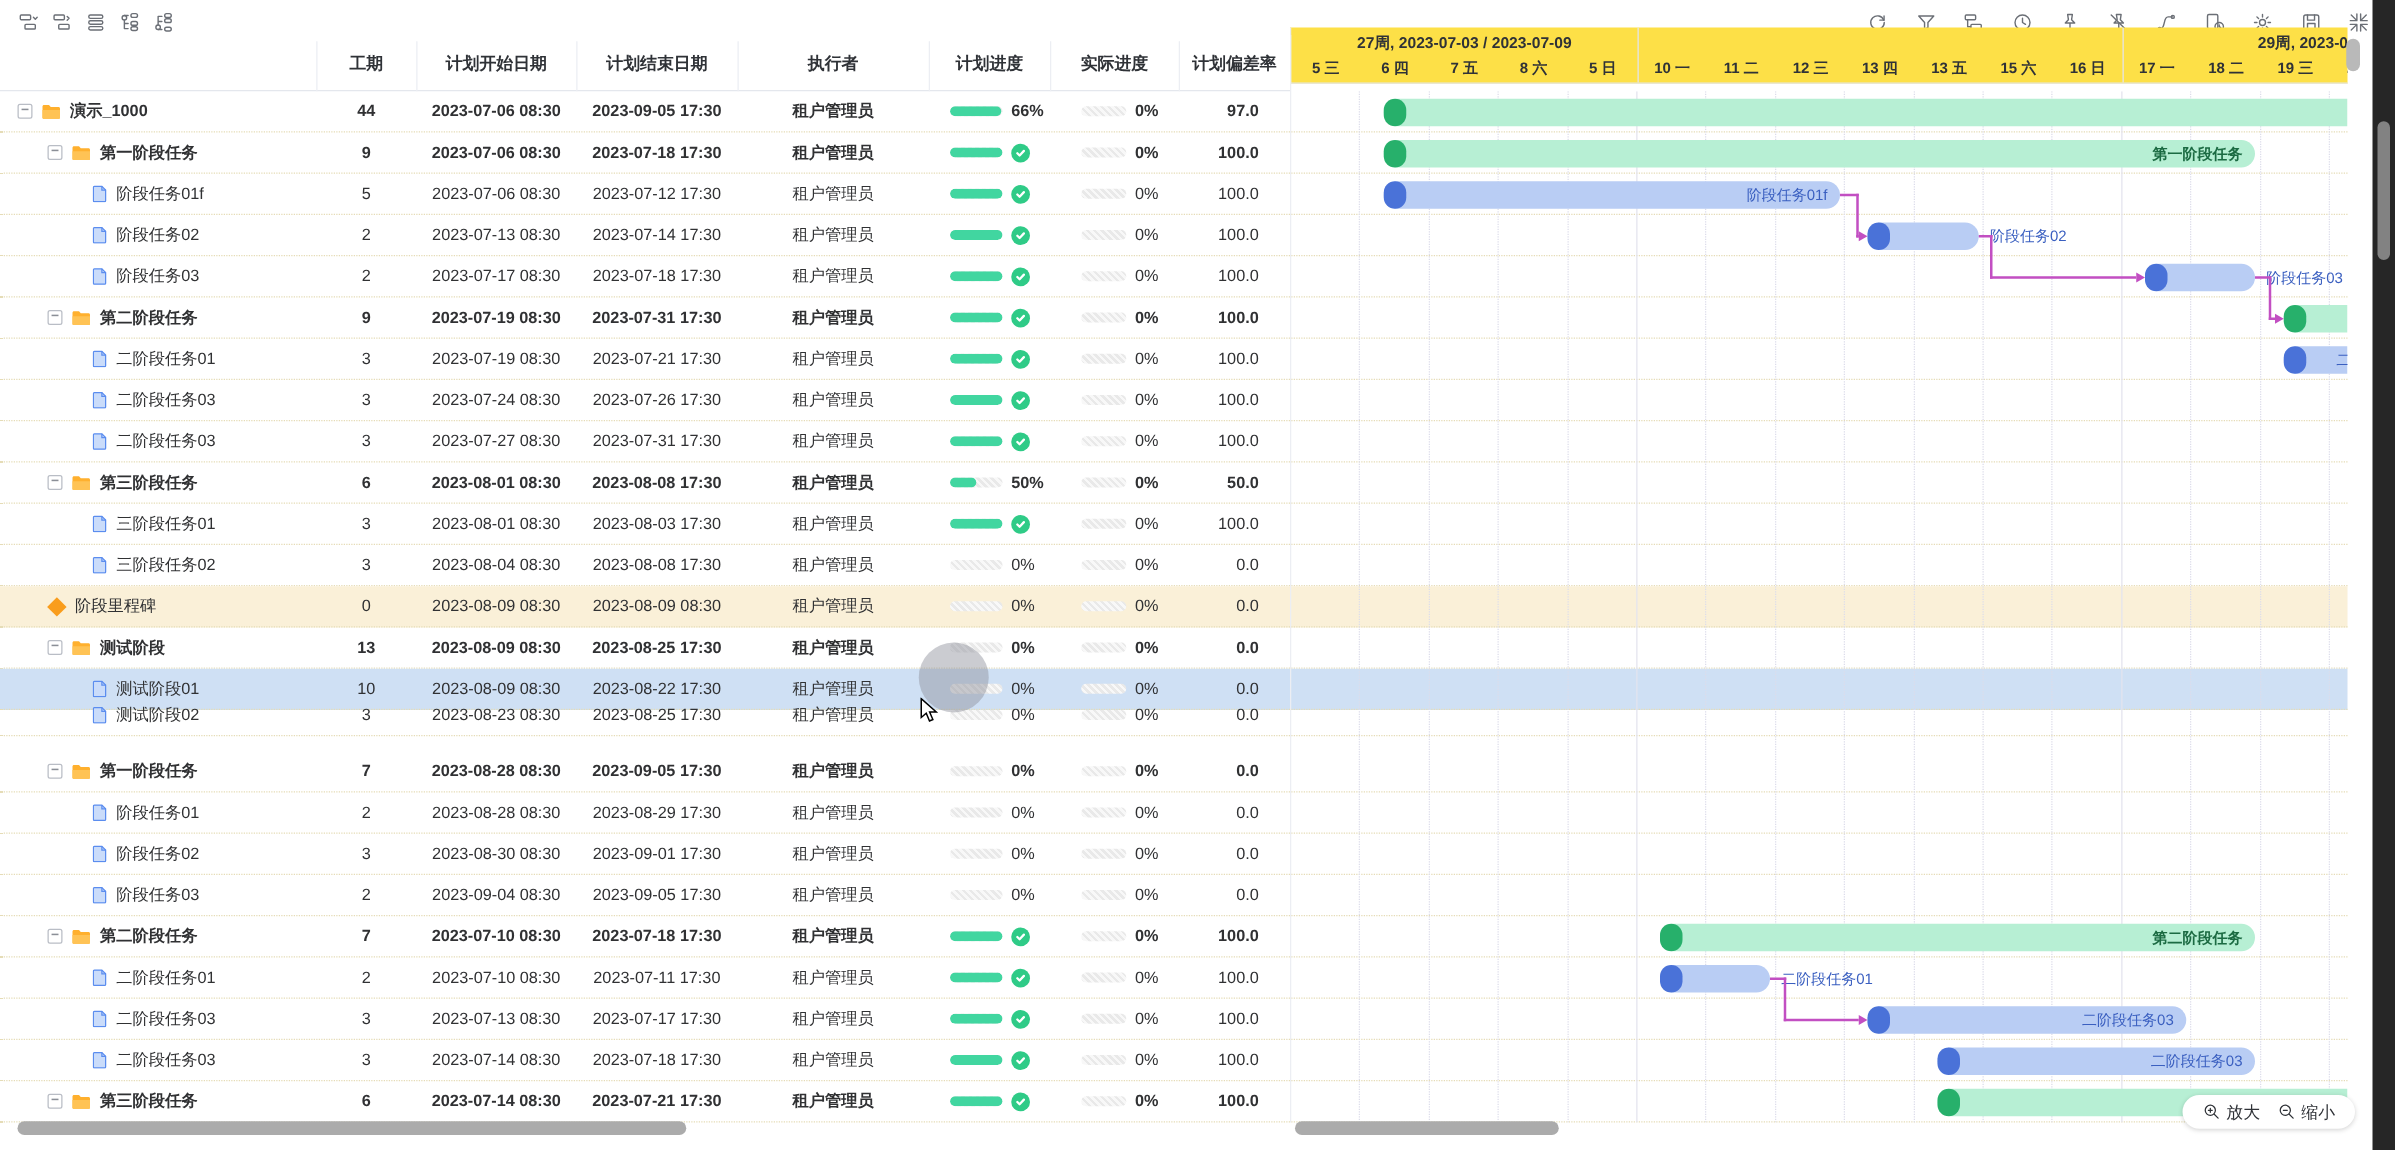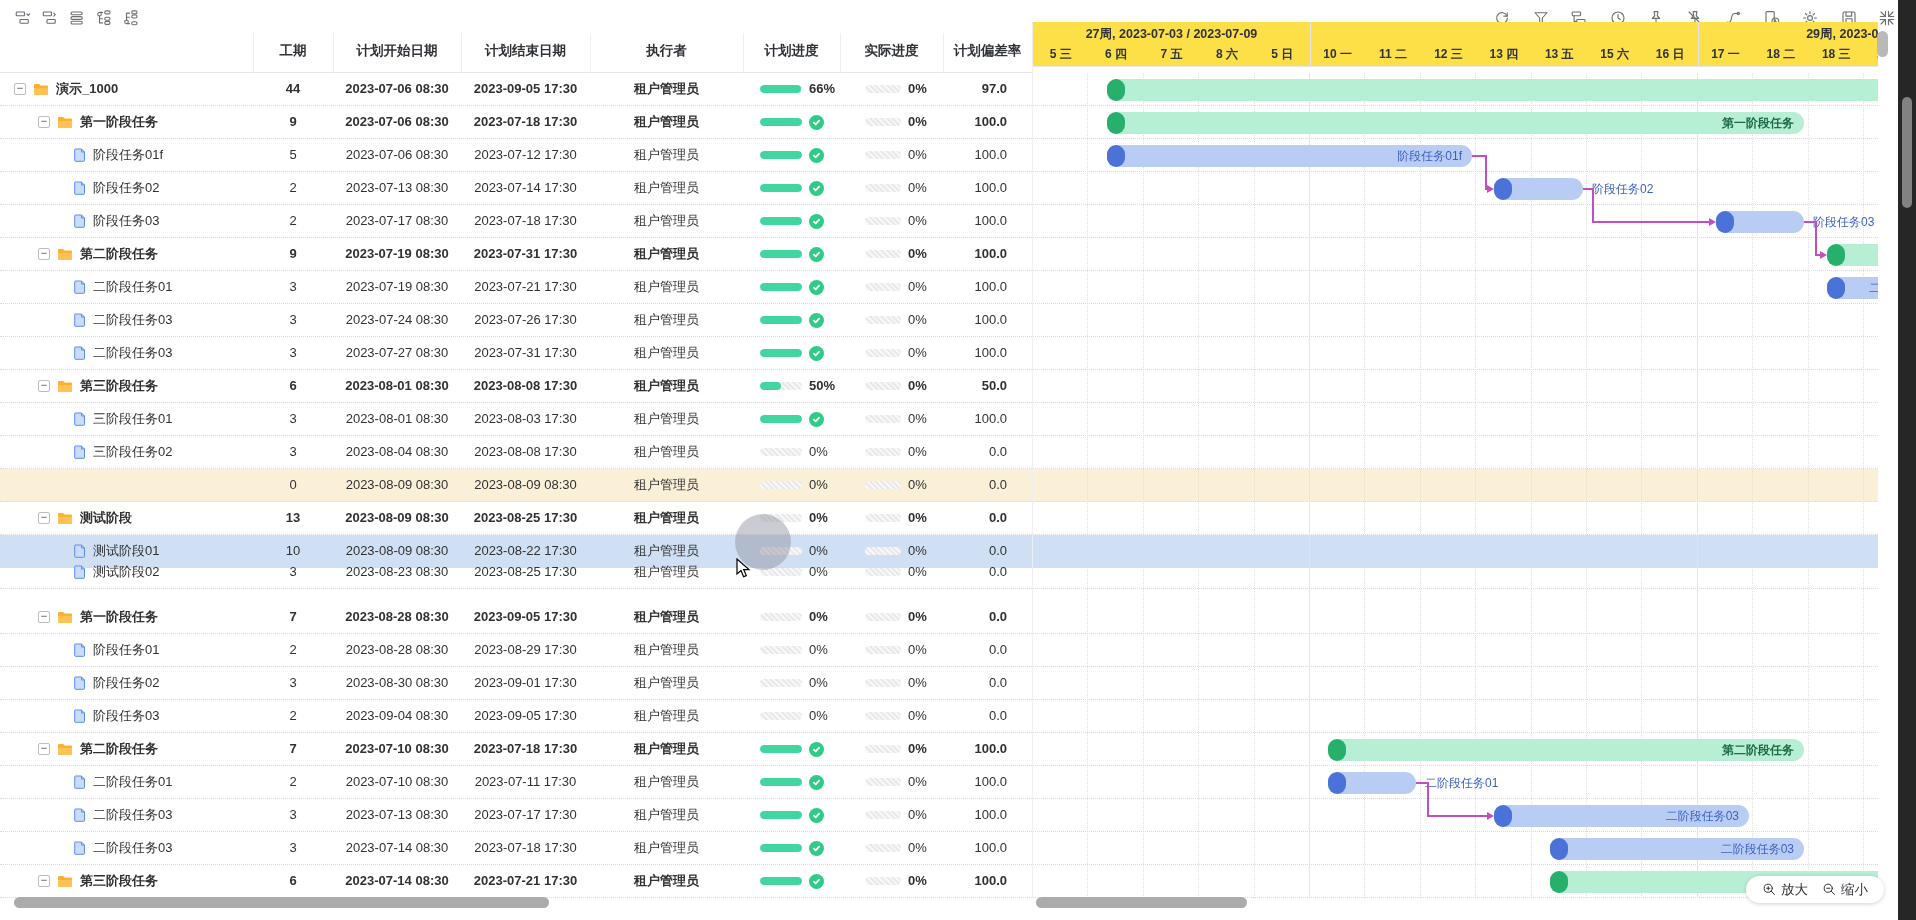--- a/index.html
+++ b/index.html
@@ -573,20 +573,26 @@
         </div>
         <div class="cell" style="left: 840px; width: 103px;">
           <div class="prog-wrap" style="padding-left: 25px;">
             <span class="pill small"></span>
             <span>0%</span>
           </div>
         </div>
         <div class="cell right" style="left: 943px; width: 89px; padding-right: 25px;">0.0</div>
       </div>
       <div class="t-row milestone-bg" style="top: 469px;">
+        <div class="cell" style="left: 0px; width: 253px;">
+          <div class="name-wrap" style="padding-left: 38px;">
+            <span class="diamond"></span>
+            <span>阶段里程碑</span>
+          </div>
+        </div>
         <div class="cell center" style="left: 253px; width: 80px;">0</div>
         <div class="cell center" style="left: 333px; width: 128px;">2023-08-09 08:30</div>
         <div class="cell center" style="left: 461px; width: 129px;">2023-08-09 08:30</div>
         <div class="cell center" style="left: 590px; width: 153px;">租户管理员</div>
         <div class="cell" style="left: 743px; width: 97px;">
           <div class="prog-wrap" style="padding-left: 17px;">
             <span class="pill"></span>
             <span>0%</span>
           </div>
         </div>
@@ -1005,21 +1011,21 @@
       <div style="position: absolute; top: 0px; height: 45px; width: 1px; background: rgb(227, 227, 238); left: 277px;"></div>
       <div class="day-cell" style="left: 332.4px; width: 55.4px;">11 二</div>
       <div class="day-cell" style="left: 387.8px; width: 55.4px;">12 三</div>
       <div class="day-cell" style="left: 443.2px; width: 55.4px;">13 四</div>
       <div class="day-cell" style="left: 498.6px; width: 55.4px;">13 五</div>
       <div class="day-cell" style="left: 554px; width: 55.4px;">15 六</div>
       <div class="day-cell" style="left: 609.4px; width: 55.4px;">16 日</div>
       <div class="day-cell" style="left: 664.8px; width: 55.4px;">17 一</div>
       <div style="position: absolute; top: 0px; height: 45px; width: 1px; background: rgb(227, 227, 238); left: 664.8px;"></div>
       <div class="day-cell" style="left: 720.2px; width: 55.4px;">18 二</div>
-      <div class="day-cell" style="left: 775.6px; width: 55.4px;">18 三</div>
+      <div class="day-cell" style="left: 775.6px; width: 55.4px;">19 三</div>
       <div class="day-cell" style="left: 831px; width: 55.4px;">20 四</div>
     </div>
   <div id="gantt-body">
       <div class="vline" style="left: 55.4px;"></div>
       <div class="vline" style="left: 110.8px;"></div>
       <div class="vline" style="left: 166.2px;"></div>
       <div class="vline" style="left: 221.6px;"></div>
       <div class="vline week" style="left: 277px;"></div>
       <div class="vline" style="left: 332.4px;"></div>
       <div class="vline" style="left: 387.8px;"></div>

